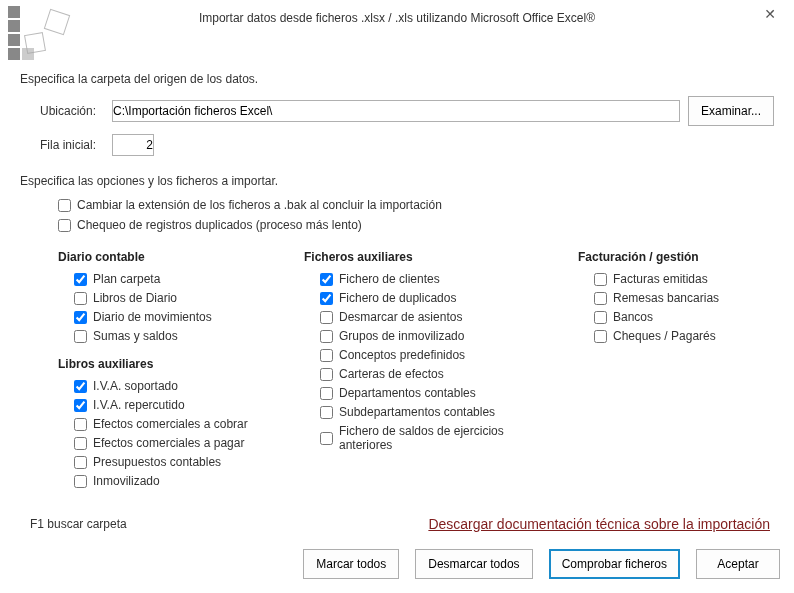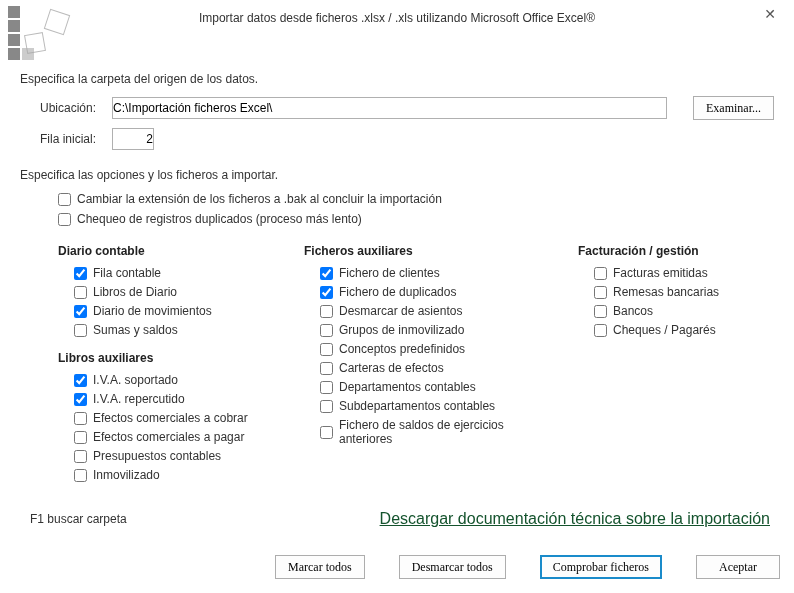--- a/index.html
+++ b/index.html
@@ -81,26 +81,25 @@
       flex: 1;
       margin-right: 8px;
     }
     .row-num-input {
       width: 42px;
       text-align: right;
     }
     .btn {
       border: 1px solid #adadad;
       background: #fdfdfd;
-      height: 24px;
+      height: 30px;
       padding: 0 12px;
       font-size: 12px;
-      font-family: Liberation Serif, serif;
-      cursor: pointer;
-      margin-left: 18px;
+      font-family: Liberation Sans, sans-serif;
+      cursor: pointer;
     }
     .btn.highlighted {
       border: 2px solid #1a8bca;
       padding: 0 11px;
     }
 
     .options-block { margin-top: 18px; }
     .top-checks { padding-left: 38px; margin-top: 10px; }
     .chk-row {
       display: flex;
@@ -143,24 +142,24 @@
       align-items: center;
       margin-top: 14px;
       padding-left: 10px;
       padding-right: 4px;
     }
     .footer-hint {
       font-size: 12px;
       color: #333;
     }
     .doc-link {
-      color: #14532d;
+      color: #7f1d1d;
       text-decoration: underline;
       cursor: pointer;
-      font-size: 16px;
+      font-size: 14px;
     }
 
     .button-bar {
       position: absolute;
       left: 0; right: 0;
       bottom: 14px;
       display: flex;
       justify-content: flex-end;
       gap: 16px;
       padding-right: 14px;
@@ -224,21 +223,21 @@
         </label>
       </div>
 
       <div class="columns">
 
         <div class="col1">
           <div class="group-heading">Diario contable</div>
           <div class="group-items">
               <label class="chk-row">
                 <input type="checkbox" checked="" style="">
-                <span class="chk-label">Fila contable</span>
+                <span class="chk-label">Plan carpeta</span>
               </label>
               <label class="chk-row">
                 <input type="checkbox" style="">
                 <span class="chk-label">Libros de Diario</span>
               </label>
               <label class="chk-row">
                 <input type="checkbox" checked="" style="">
                 <span class="chk-label">Diario de movimientos</span>
               </label>
               <label class="chk-row">

